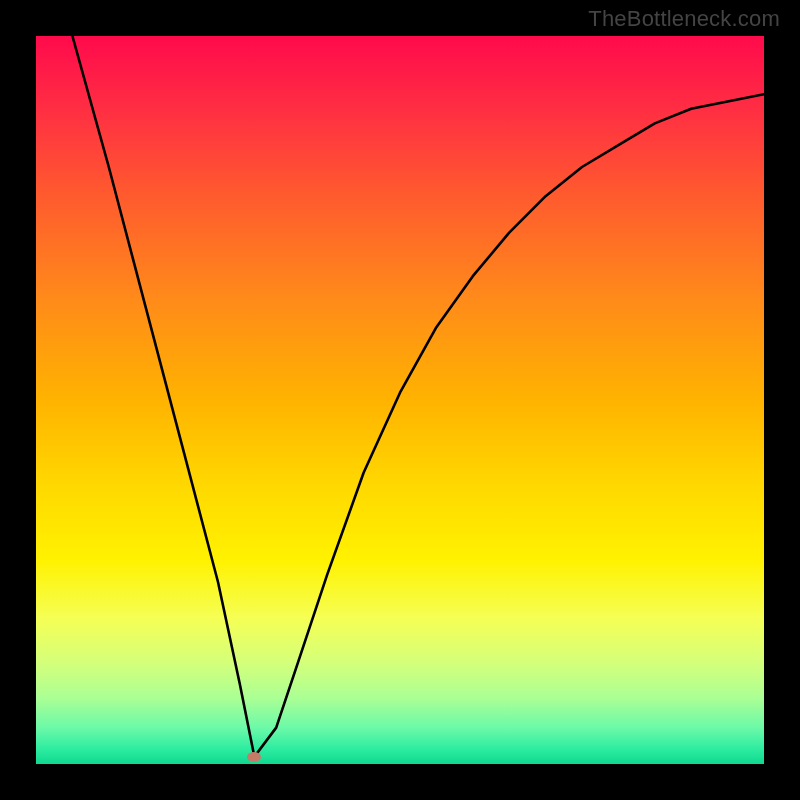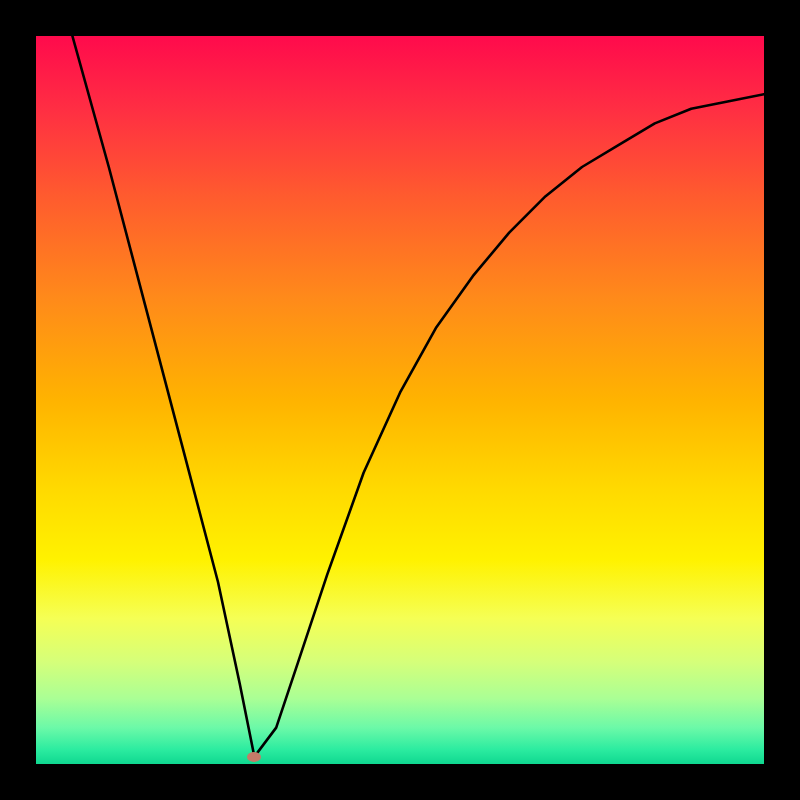--- a/index.html
+++ b/index.html
@@ -68,20 +68,21 @@
     height: 10px;
     background: #c47b68;
     border-radius: 50%;
     transform: translate(-50%, -50%);
   }
 </style>
 </head>
 <body>
 
 <div class="frame">
+  <div class="attribution">TheBottleneck.com</div>
   <div class="plot-area">
     <div class="gradient"></div>
     <svg class="curve-svg" viewBox="0 0 728 728" preserveAspectRatio="none">
       <path id="curve-path" fill="none" stroke="#000" stroke-width="2.6" stroke-linejoin="round" stroke-linecap="round" d="M36.4 0.0 L72.8 131.0 L109.2 269.4 L145.6 407.7 L182.0 546.0 L203.8 647.9 L218.4 720.7 L240.2 691.6 L262.1 626.1 L291.2 538.7 L327.6 436.8 L364.0 356.7 L400.4 291.2 L436.8 240.2 L473.2 196.6 L509.6 160.2 L546.0 131.0 L582.4 109.2 L618.8 87.4 L655.2 72.8 L691.6 65.5 L728.0 58.2"></path>
     </svg>
     <div id="marker" class="marker" style="left: 218.4px; top: 720.72px;"></div>
   </div>
 </div>
 
 </body></html>

